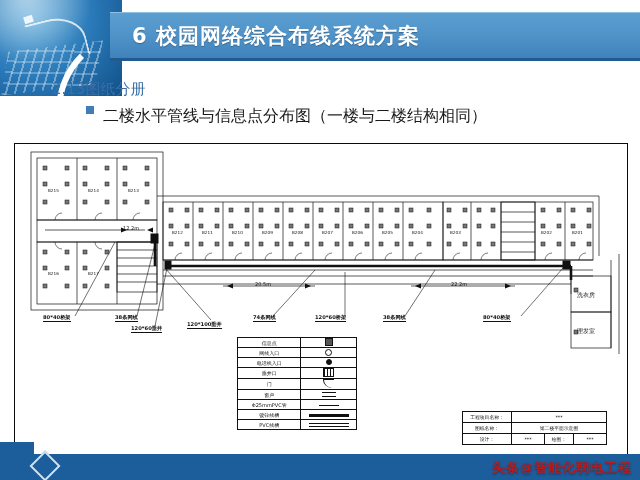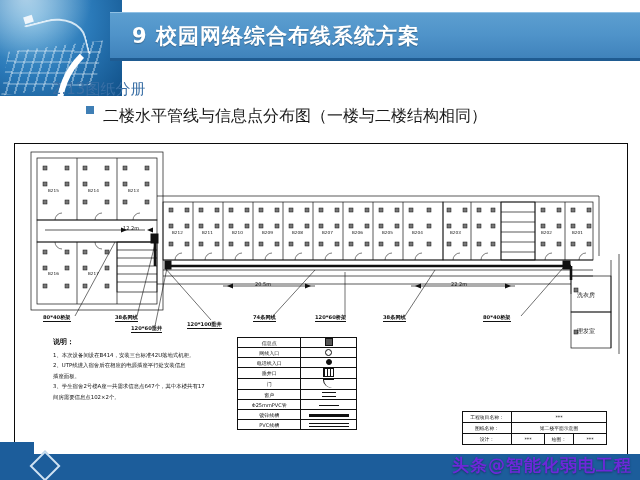--- a/index.html
+++ b/index.html
@@ -141,39 +141,39 @@
   }
   #bottom-left-tab{
     position:absolute;left:0;bottom:14px;width:34px;height:24px;background:#1c5d9b;
   }
   #diamond{
     position:absolute;left:34px;bottom:3px;width:18px;height:18px;
     background:#1c5d9b;border:2px solid #cfe2f2;transform:rotate(45deg);
   }
   #watermark{
     position:absolute;right:8px;bottom:3px;
-    font-size:17px;font-weight:bold;color:#6d28d9;letter-spacing:1px;
+    font-size:13px;font-weight:bold;color:#b91c1c;letter-spacing:1px;
     text-shadow:0 1px 2px rgba(0,0,0,.35);
   }
 </style>
 </head>
 <body>
 
 <div id="deco-topleft">
   <div class="blue-block"></div>
   <div class="disc"></div>
   <div class="keys"></div>
   <div class="wire"></div>
   <div class="plug"></div>
   <div class="disc-shine"></div>
   <div class="curve-white"></div>
 </div>
 
 <div id="title-bar">
-  <span class="title-text">9  校园网络综合布线系统方案</span>
+  <span class="title-text">6  校园网络综合布线系统方案</span>
 </div>
 <div id="title-underline"></div>
 
 <div id="sub-heading">2.13图纸分册</div>
 
 <div id="bullet-row">
   <span class="sq"></span>
   <span class="bl-text">二楼水平管线与信息点分布图（一楼与二楼结构相同）</span>
 </div>
 
@@ -443,28 +443,20 @@
 
     <div class="annlbl" style="left:28px;top:170px;">80*40桥架</div>
     <div class="annlbl" style="left:100px;top:170px;">38条网线</div>
     <div class="annlbl" style="left:116px;top:181px;">120*60垂井</div>
     <div class="annlbl" style="left:172px;top:177px;">120*100垂井</div>
     <div class="annlbl" style="left:238px;top:170px;">74条网线</div>
     <div class="annlbl" style="left:300px;top:170px;">120*60桥架</div>
     <div class="annlbl" style="left:368px;top:170px;">38条网线</div>
     <div class="annlbl" style="left:468px;top:170px;">80*40桥架</div>
 
-    <div id="notes">
-      <div class="nt-title">说明：</div>
-      <div class="nt-line">1、本次设备间设在B414，安装三台标准42U落地式机柜。</div>
-      <div class="nt-line">2、UTP线进入宿舍后在相应的电源插座平行处安装信息</div>
-      <div class="nt-line">插座面板。</div>
-      <div class="nt-line">3、学生宿舍2号楼A座一共需求信息点647个，其中本楼共有17</div>
-      <div class="nt-line">间房需要信息点102×2个。</div>
-    </div>
 
     <div id="legend">
       <table>
           <tbody>
         <tr>
           <td class="lbl">信息点</td>
           <td class="sym"><span class="sym-info"></span></td>
         </tr>
         <tr>
           <td class="lbl">网线入口</td>

